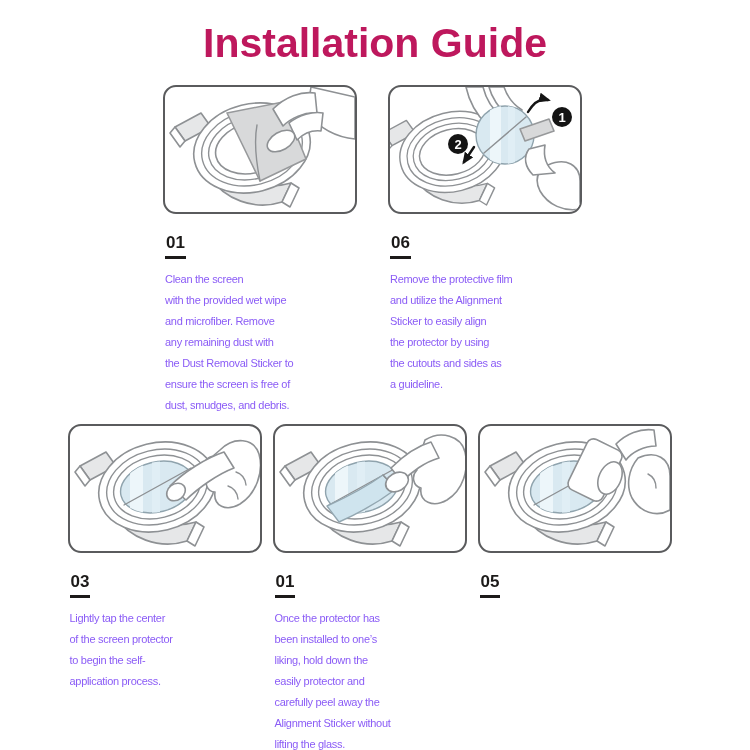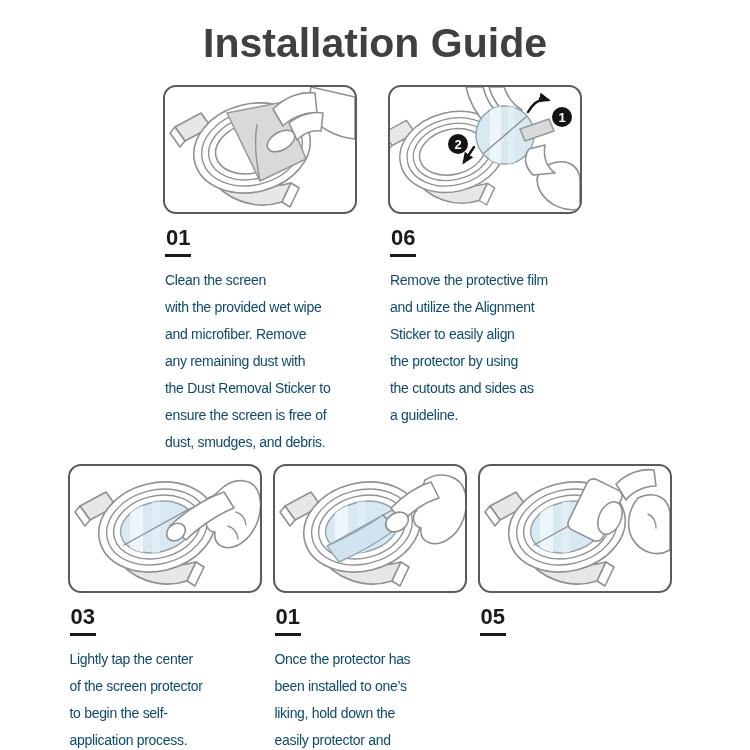--- a/index.html
+++ b/index.html
@@ -4,43 +4,43 @@
 <style>
   html,body{margin:0;padding:0;background:#fff;}
   body{
     width:750px;height:750px;overflow:hidden;
     font-family:"Liberation Sans","DejaVu Sans",sans-serif;
     color:#2d2a27;
   }
   .page{width:750px;height:750px;position:relative;}
   .title{
     text-align:center;margin:20px 0 0 0;
-    font-size:41px;font-weight:700;color:#404040;letter-spacing:0;
+    font-size:41px;font-weight:700;color:#be185d;letter-spacing:0;
   }
   .row{display:flex;justify-content:center;}
   .row1{gap:26px;margin-top:18px;}
   .row2{margin-top:8px;}
   .col{width:199px;}
   .row2 .col{width:205px;}
   .panel{
     width:194px;height:129px;box-sizing:border-box;
     border:2px solid #5a5b5d;border-radius:13px;background:#fff;
     overflow:hidden;
   }
   .illus{width:100%;height:100%;display:block;}
   .step-num{
     display:inline-block;
-    margin:11px 0 0 2px;
-    font-size:22px;font-weight:700;color:#1c1a19;
+    margin:19px 0 0 2px;
+    font-size:17px;font-weight:700;color:#1c1a19;
     border-bottom:3px solid #1c1a19;padding:0 1px 3px 1px;
   }
   .step-text{
     margin:10px 0 0 2px;
-    font-size:14px;line-height:27px;letter-spacing:-0.3px;
-    white-space:pre;color:#0c4a6e;
+    font-size:11px;line-height:21px;letter-spacing:-0.3px;
+    white-space:pre;color:#8b5cf6;
   }
   
   .wf{fill:#fff;stroke:var(--line,#8e9194);stroke-width:1.6;stroke-linejoin:round;stroke-linecap:round;}
   .gf{fill:var(--fill_gray,#e6e7e8);stroke:var(--line,#8e9194);stroke-width:1.6;stroke-linejoin:round;}
   .nf{fill:none;stroke:var(--line,#8e9194);stroke-width:1.4;stroke-linejoin:round;stroke-linecap:round;}
   .cloth{fill:var(--cloth_gray,#d8d9da);stroke:#97999b;stroke-width:1.6;stroke-linejoin:round;}
   .glass{fill:var(--glass_blue,#d9e9f1);stroke:#8fa3ad;stroke-width:1.4;}
   .stripe{fill:#edf6fa;}
   .stripe2{fill:#e0eef5;}
   .sticker{fill:#cfe4ee;stroke:#93a7b1;stroke-width:1.4;stroke-linejoin:round;}

